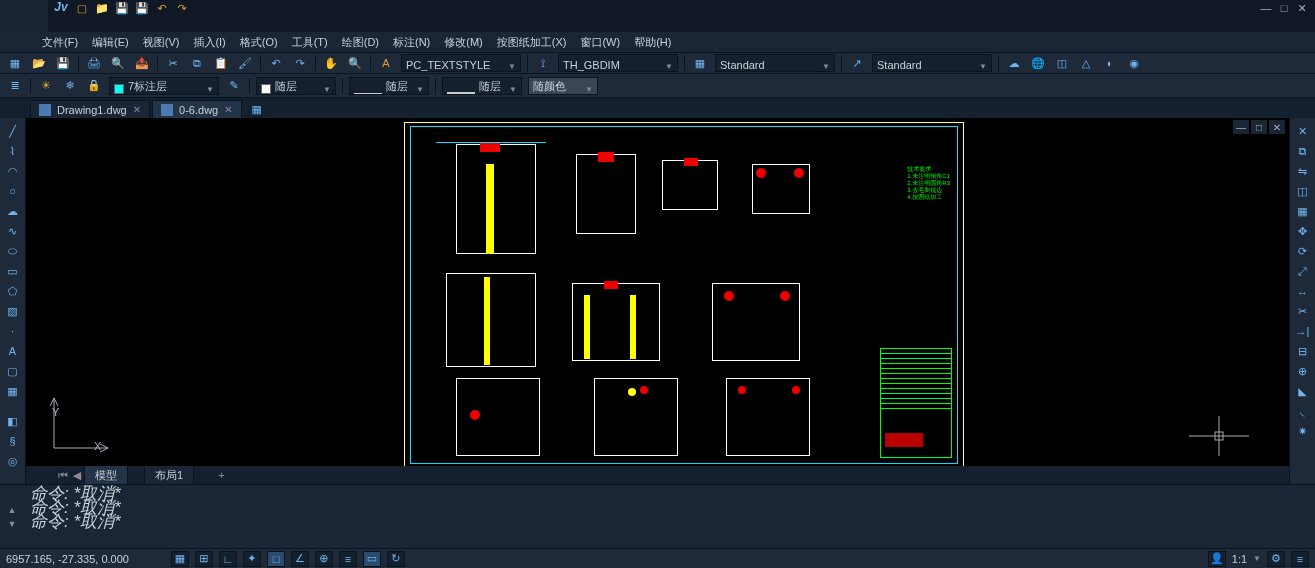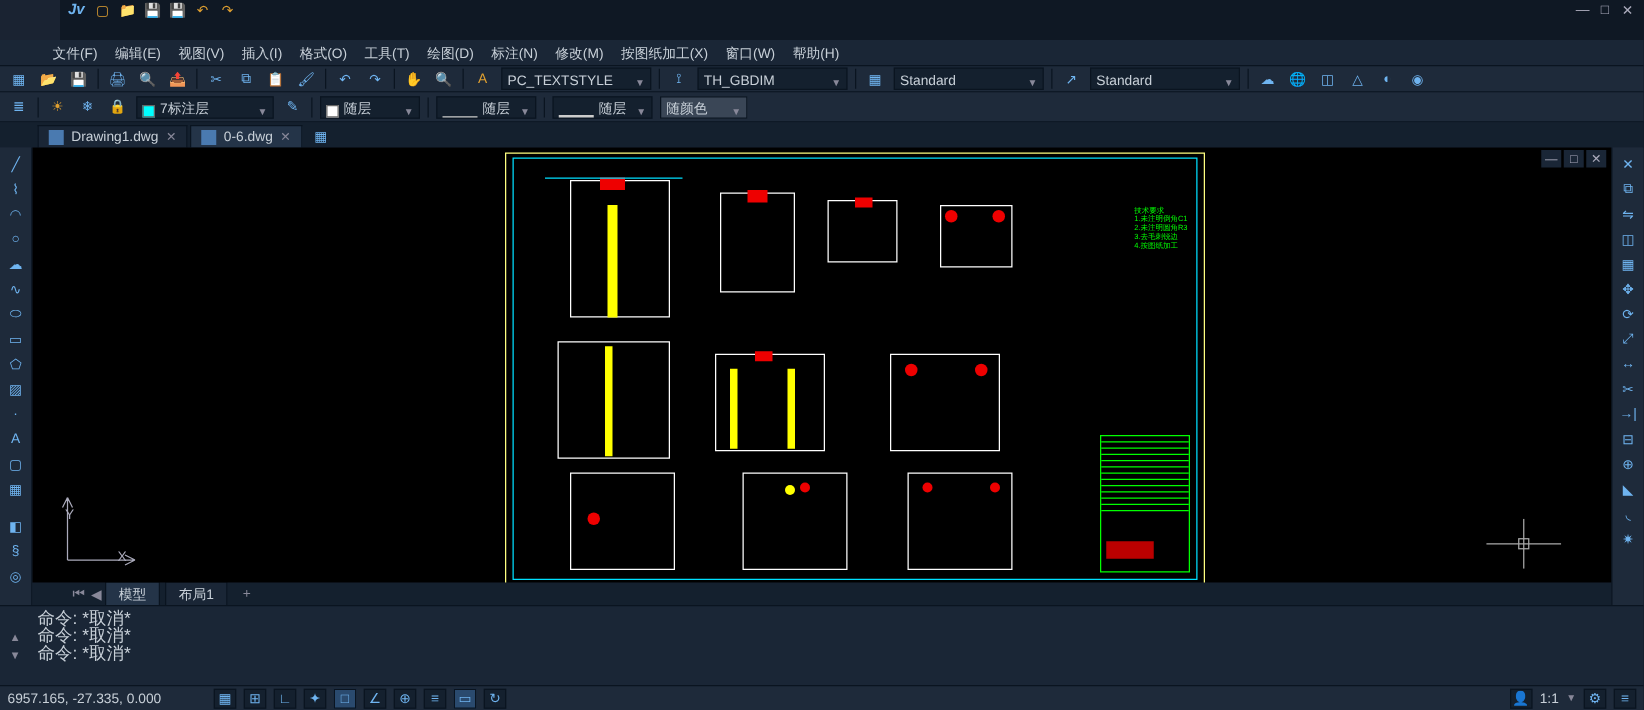--- a/index.html
+++ b/index.html
@@ -44,28 +44,28 @@
 .green-text { position:absolute; right:8px; top:40px; color:#0f0; font-size:6px; line-height:7px; }
 .green-box { position:absolute; right:6px; bottom:6px; width:72px; height:110px; border:1px solid #0f0; }
 .green-box .gline { height:5px; border-bottom:1px solid #0f0; }
 .green-box .redbox { position:absolute; left:4px; bottom:10px; width:38px; height:14px; background:#b00; }
 .ucs { position:absolute; left:8px; bottom:8px; color:#aab; font-size:11px; }
 .ucs .axis-y { position:absolute; left:18px; bottom:40px; }
 .ucs .axis-x { position:absolute; left:60px; bottom:6px; }
 .ucs svg { position:absolute; left:0; bottom:0; }
 .crosshair { position:absolute; right:40px; bottom:8px; }
 .layout-tabs { height:18px; background:#14202e; display:flex; align-items:center; padding-left:30px; }
-.layout-tabs .ltab { padding:2px 10px; background:#243448; border:1px solid #0a1420; cursor:pointer; margin-right:4px; }
+.layout-tabs .ltab { padding:2px 10px; background:#243448; border:1px solid #0a1420; cursor:pointer; margin-right:16px; }
 .layout-tabs .ltab.inactive { background:#1a2636; }
 .layout-tabs .add { padding:2px 8px; color:#889; cursor:pointer; }
 .layout-tabs .navbtn { width:14px; height:14px; display:flex; align-items:center; justify-content:center; color:#889; cursor:pointer; }
 .cmd-area { height:64px; background:#1a2636; border-top:1px solid #0a1420; display:flex; }
 .cmd-area .cmd-nav { width:24px; display:flex; flex-direction:column; align-items:center; justify-content:center; gap:2px; }
 .cmd-area .cmd-nav .nb { width:14px; height:12px; color:#889; cursor:pointer; display:flex; align-items:center; justify-content:center; font-size:9px; }
-.cmd-area .cmd-text { flex:1; padding:2px 6px; font-size:14px; line-height:14px; overflow:hidden; }
+.cmd-area .cmd-text { flex:1; padding:2px 6px; font-size:17px; line-height:14px; overflow:hidden;font-style:italic; }
 .statusbar { height:20px; background:#1e2a3a; display:flex; align-items:center; padding:0 6px; gap:6px; border-top:1px solid #0a1420; }
 .statusbar .spacer { flex:1; }
 .statusbar .sbtn { width:18px; height:16px; display:flex; align-items:center; justify-content:center; color:#6fb4f0; cursor:pointer; background:#14202e; border:1px solid #0a1420; }
 .statusbar .sbtn.active { background:#2a4a6e; }
 .statusbar .coords { color:#c8d0d8; font-size:11px; }
 .statusbar .scale { color:#c8d0d8; }
 </style>
 </head>
 <body>
 

